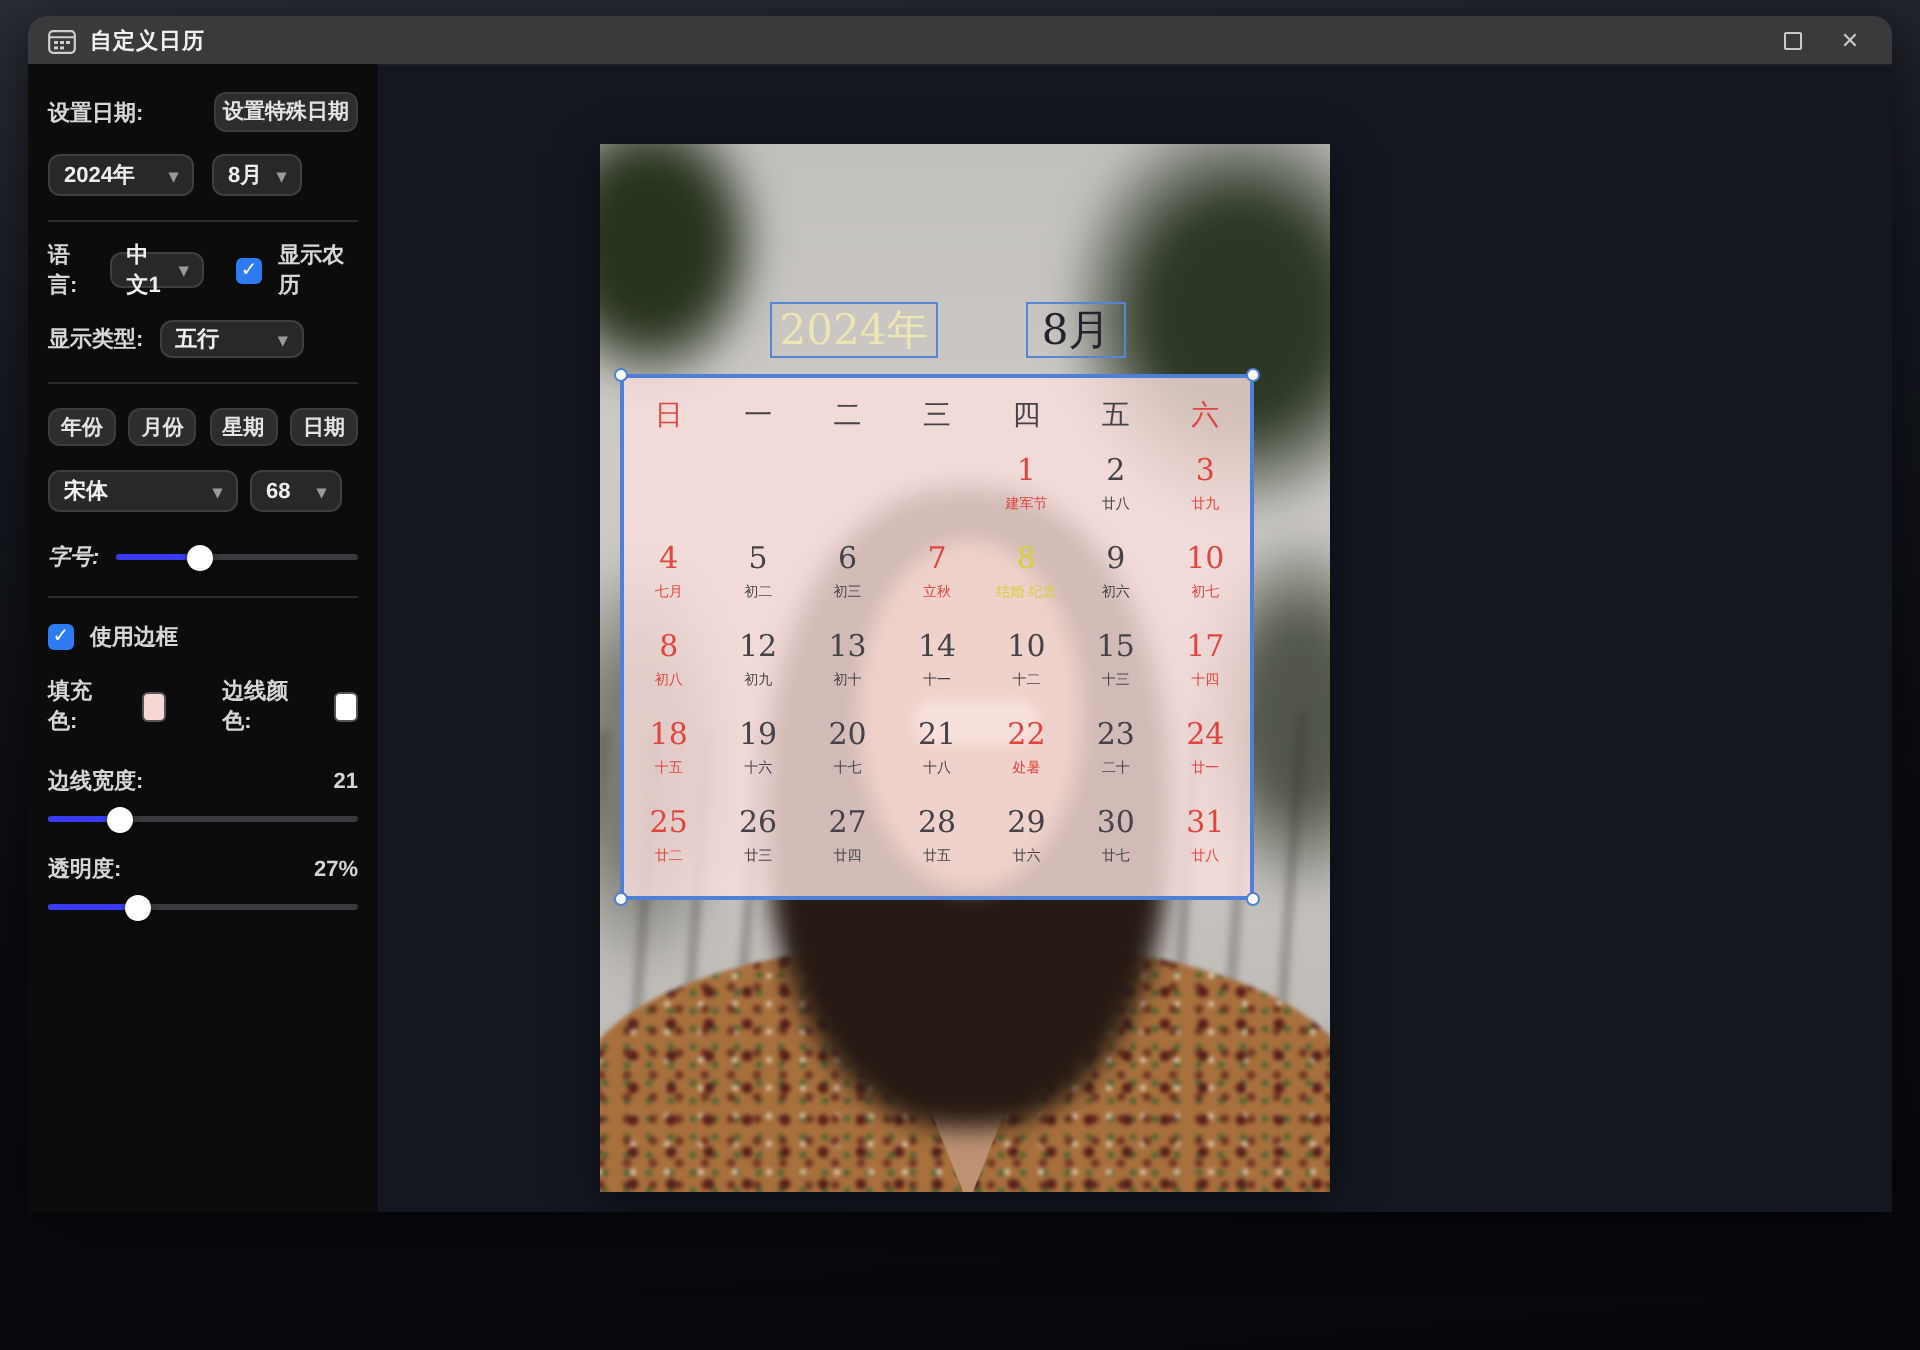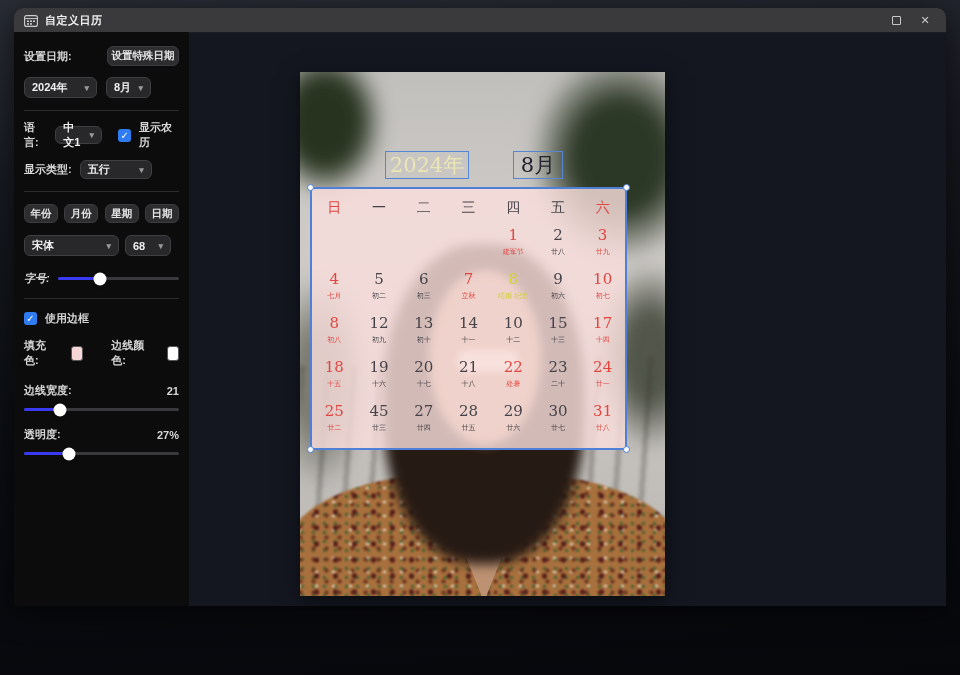--- a/index.html
+++ b/index.html
@@ -342,21 +342,21 @@
               </div>
               <div class="cell red">
                 <span class="num">24</span>
                 <span class="lunar">廿一</span>
               </div>
               <div class="cell red">
                 <span class="num">25</span>
                 <span class="lunar">廿二</span>
               </div>
               <div class="cell dark">
-                <span class="num">45</span>
+                <span class="num">26</span>
                 <span class="lunar">廿三</span>
               </div>
               <div class="cell dark">
                 <span class="num">27</span>
                 <span class="lunar">廿四</span>
               </div>
               <div class="cell dark">
                 <span class="num">28</span>
                 <span class="lunar">廿五</span>
               </div>

